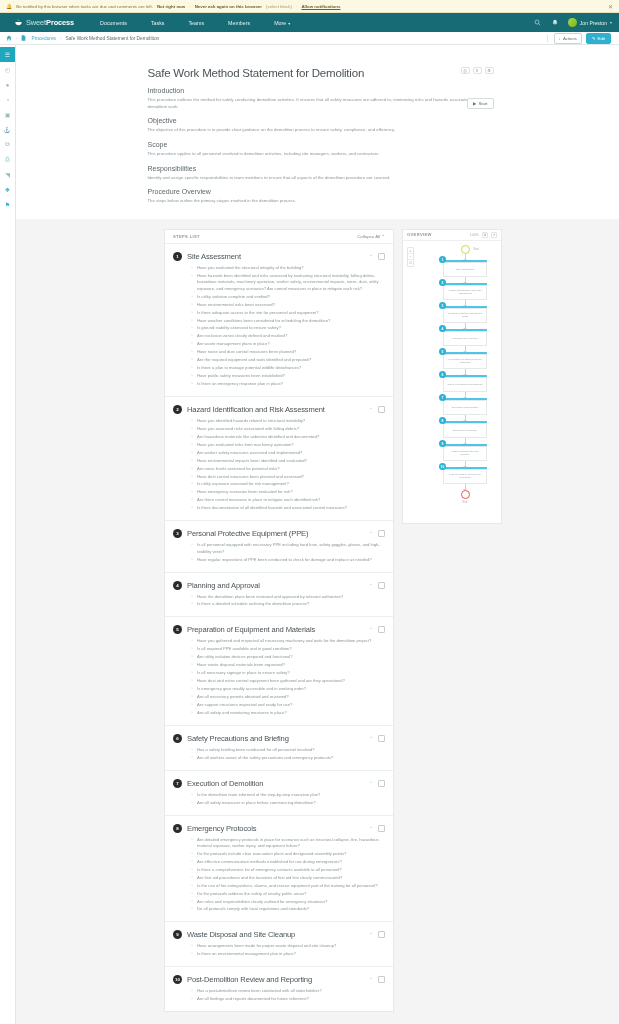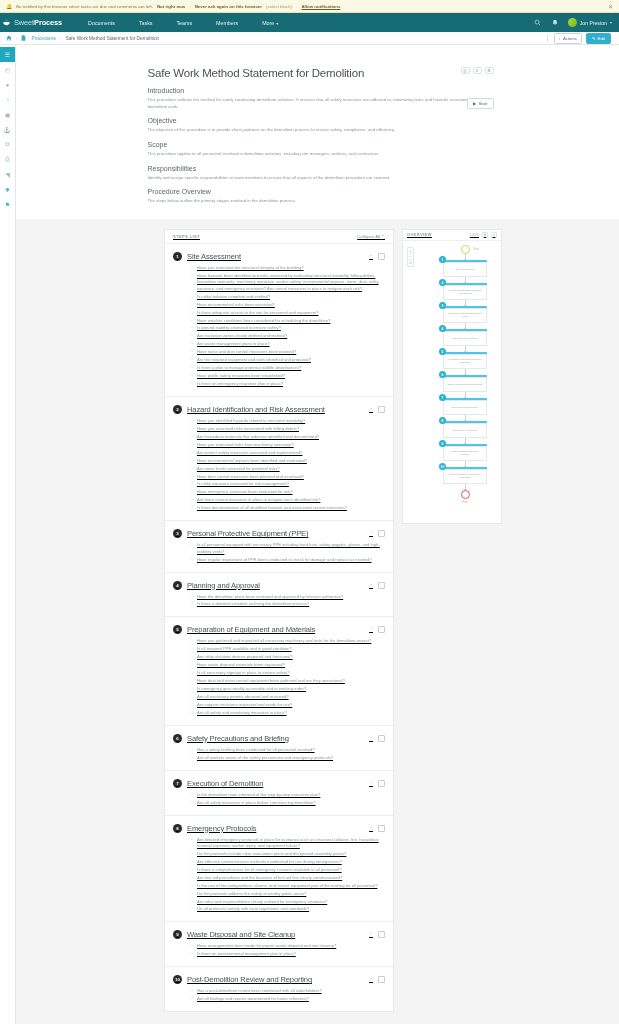--- a/index.html
+++ b/index.html
@@ -19,21 +19,21 @@
   .notif-bar .bell { font-size: 5px; color: #b9a45a; }
   .notif-bar b { font-weight: bold; color: #6e6128; }
   .notif-bar .sep { color: #b9a45a; }
   .notif-bar .muted { color: #a79a6c; }
   .notif-bar .link { color: #6e6128; font-weight: bold; text-decoration: underline; }
   .notif-close { margin-left: auto; font-size: 6px; color: #9b8f61; cursor: pointer; }
 
   
   .navbar {
     height: 19px; background: #176b74;
-    display: flex; align-items: center; padding-left: 2px;
+    display: flex; align-items: center; padding-left: 14px;
   }
   .brand { display: flex; align-items: center; gap: 3px; margin-right: 14px; }
   .brand-mark { width: 9px; height: 9px; position: relative; }
   .brand-mark svg { display: block; }
   .brand-text { font-size: 7.4px; color: #fff; letter-spacing: -.1px; }
   .brand-text .light { color: #bfe3e6; font-weight: 400; }
   .brand-text .bold { font-weight: bold; }
   .nav-links { display: flex; align-items: center; gap: 0; }
   .nav-link {
     font-size: 5.3px; color: #e3f2f3; padding: 0 12px; cursor: pointer;
@@ -114,21 +114,21 @@
     font-size: 4.3px; color: #8b969a; line-height: 1.55; margin-bottom: 2px;
   }
   .btn-start {
     position: absolute; right: -6px; top: 31px;
     border: 1px solid #d5dadb; border-radius: 2px; background: #fff;
     font-size: 4.3px; color: #5d6e73; padding: 2px 5px;
     display: flex; align-items: center; gap: 2px; cursor: pointer;
   }
 
   
-  .work-area { display: flex; padding: 10px 0 0 0; text-decoration: underline; }
+  .work-area { display: flex; padding: 10px 0 0 0; }
   .steps-col { width: 230px; margin-left: 148px; }
   .steps-panel { background: #fff; border: 1px solid #e6e9ea; }
   .steps-head {
     display: flex; align-items: center; height: 14px;
     padding: 0 8px; border-bottom: 1px solid #edf0f1;
   }
   .steps-head-title {
     font-size: 4.1px; color: #8d9a9e; letter-spacing: .35px; font-weight: bold;
   }
   .steps-collapse {

